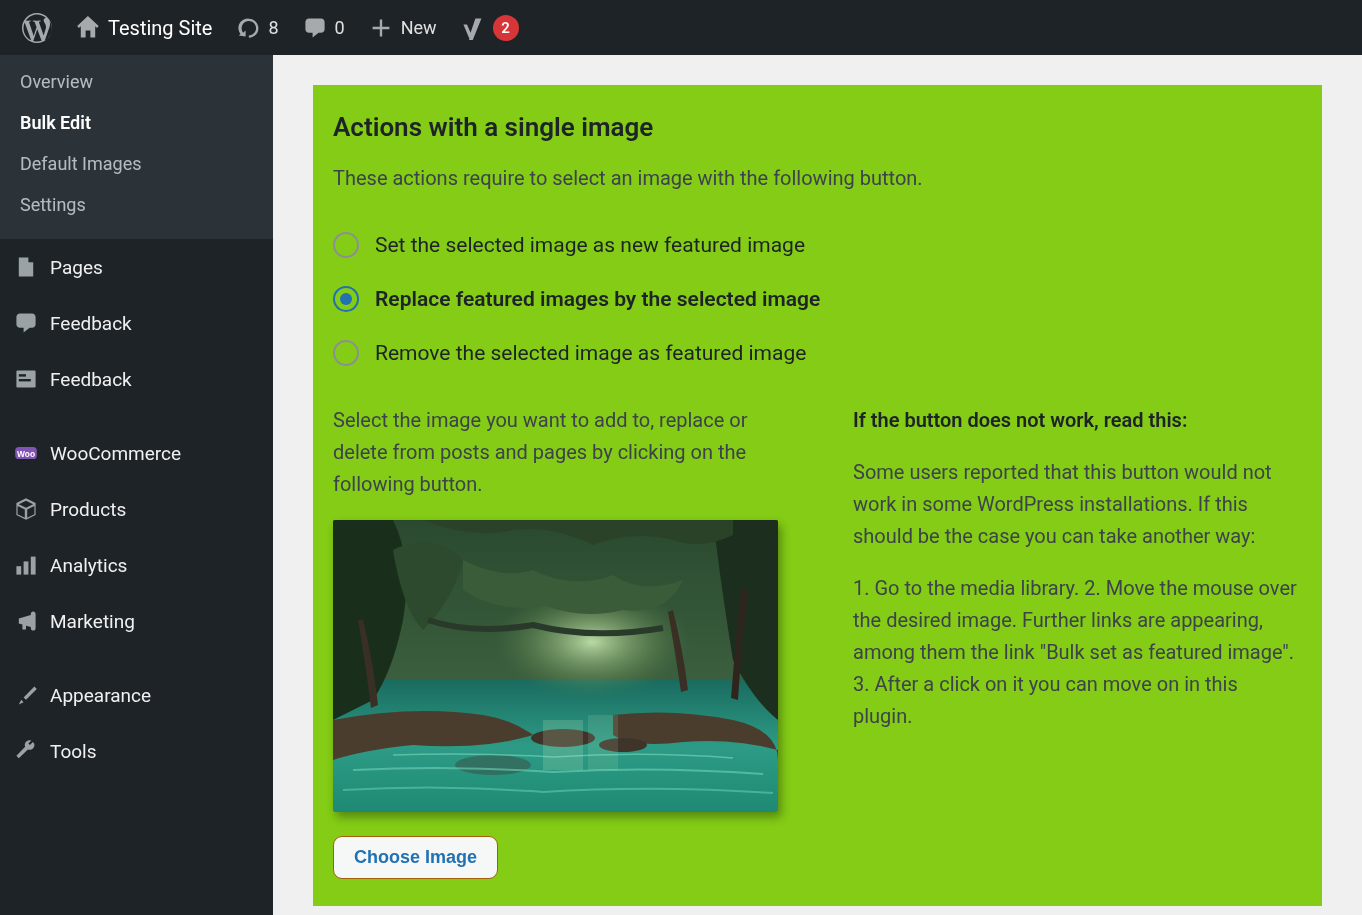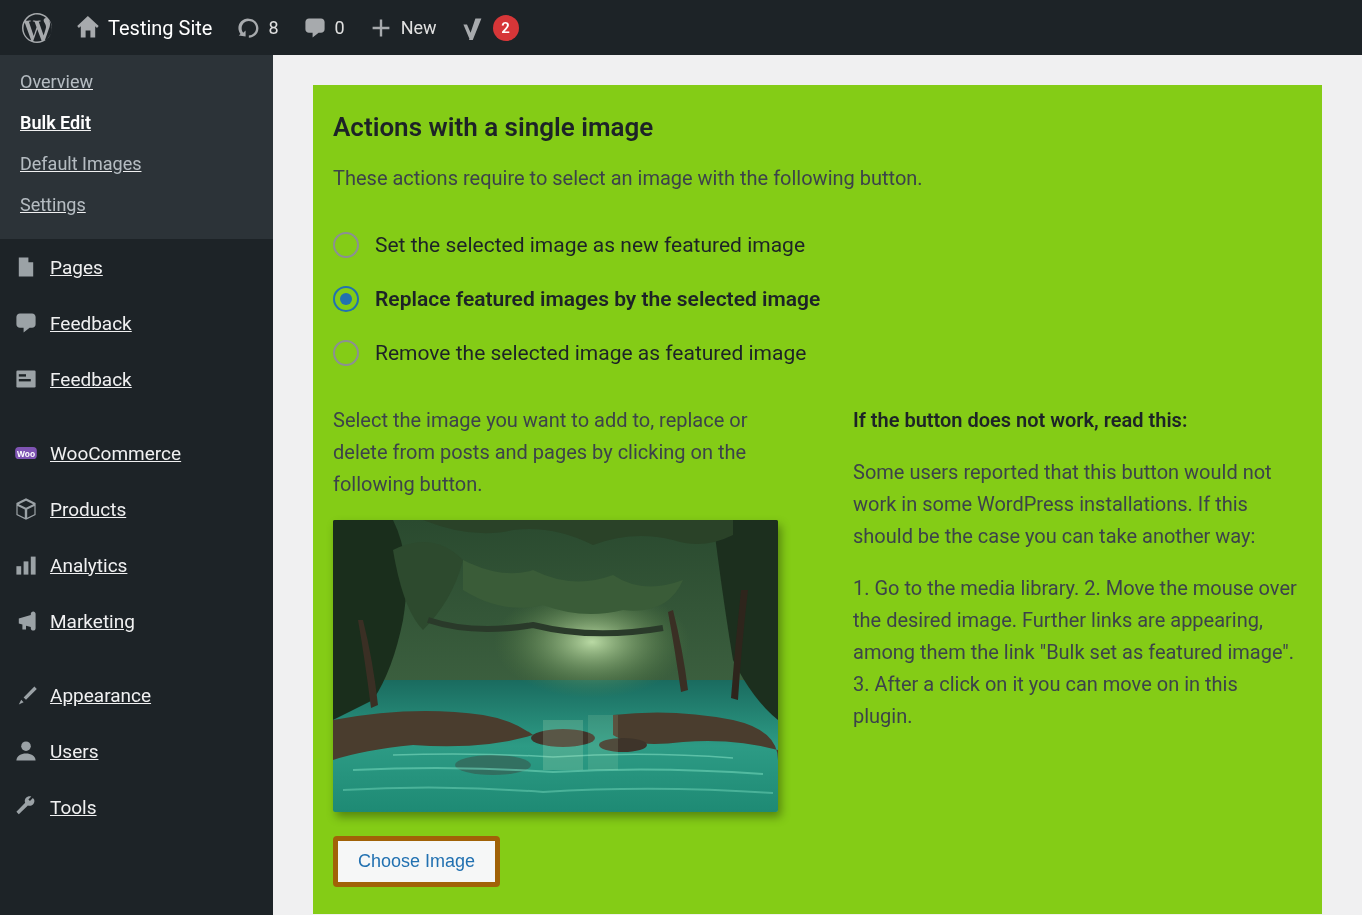--- a/index.html
+++ b/index.html
@@ -43,21 +43,20 @@
   font-size: 15px;
   font-weight: 600;
 }
 .layout { display: flex; height: calc(100% - 55px); }
 .sidebar {
   width: 273px;
   background: #1d2327;
   color: #f0f0f1;
   font-size: 19px;
   overflow-y: auto;
-  text-decoration: underline;
 }
 .submenu { background: #2c3338; padding: 6px 0 14px 0;}
 .submenu-item {
   padding: 10px 20px;
   font-size: 18px;
   color: rgba(240,246,252,0.7);
   cursor: pointer;
 }
 .submenu-item.current { color: #fff; font-weight: 600; }
 .sidebar-item {
@@ -148,27 +147,28 @@
   width: 445px;
   height: 292px;
   border-radius: 2px;
   box-shadow: 3px 5px 10px rgba(0,0,0,0.35);
   overflow: hidden;
   margin-bottom: 24px;
   position: relative;
 }
 .image-preview svg { width: 100%; height: 100%; display:block;}
 .choose-btn {
-  border: 5px solid #a16207;
+  border: 1px solid #a16207;
   background: #f6f7f7;
   color: #2271b1;
   font-size: 18px;
   padding: 10px 20px;
-  border-radius: 4px;
-  cursor: pointer;
+  border-radius: 9px;
+  cursor: pointer;
+  font-weight: bold;
 }
 .right-edge {
   position: absolute;
   right: 0; top: 30px; bottom: 0;
   width: 40px;
   background: #f0f0f1;
 }
 </style>
 </head>
 <body>
@@ -267,27 +267,20 @@
           <path d="M16 2c-1.1 0-2 .9-2 2v1L4 8v4l3 1v4h3v-3l4 1v1c0 1.1.9 2 2 2s2-.9 2-2V4c0-1.1-.9-2-2-2z"></path>
         </svg>
       <span>Marketing</span>
     </div>
     <div class="sidebar-sep"></div>
     <div class="sidebar-item">
       <svg viewBox="0 0 20 20">
           <path d="M17 3l-9 9 2 2 9-9-2-2zM6 14l-2 4 4-2-2-2z"></path>
         </svg>
       <span>Appearance</span>
-    </div>
-    <div class="sidebar-item">
-      <svg viewBox="0 0 20 20">
-          <circle cx="10" cy="6" r="4"></circle>
-          <path d="M2 18c0-4 4-6 8-6s8 2 8 6H2z"></path>
-        </svg>
-      <span>Users</span>
     </div>
     <div class="sidebar-item">
       <svg viewBox="0 0 20 20">
           <path d="M17 5c0 2.2-1.8 4-4 4-.5 0-1-.1-1.4-.3L4 16l-2-2 7.3-7.6C9.1 6 9 5.5 9 5c0-2.2 1.8-4 4-4 .5 0 1 .1 1.4.3L12 3.7l1.3 1.3L15.7 2.6C16.5 3.3 17 4.1 17 5z"></path>
         </svg>
       <span>Tools</span>
     </div>
   </div>
 
   <div class="content">

